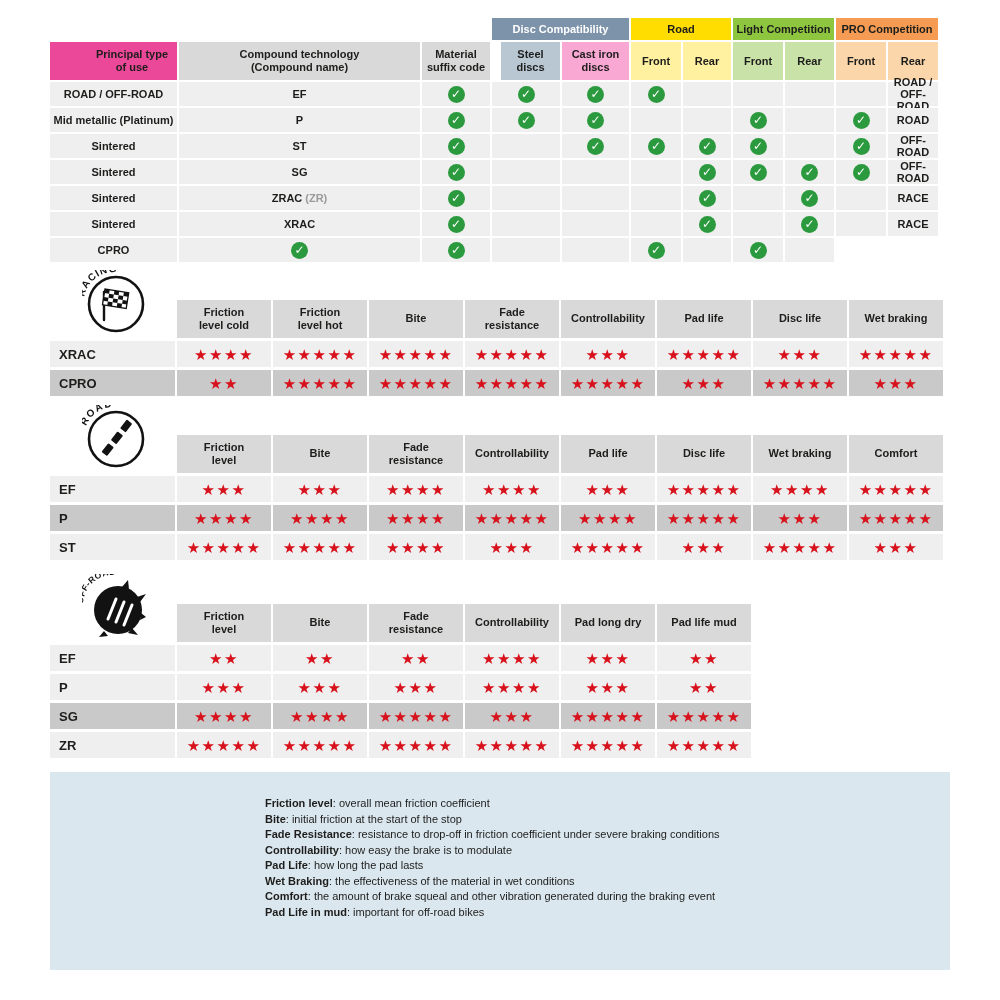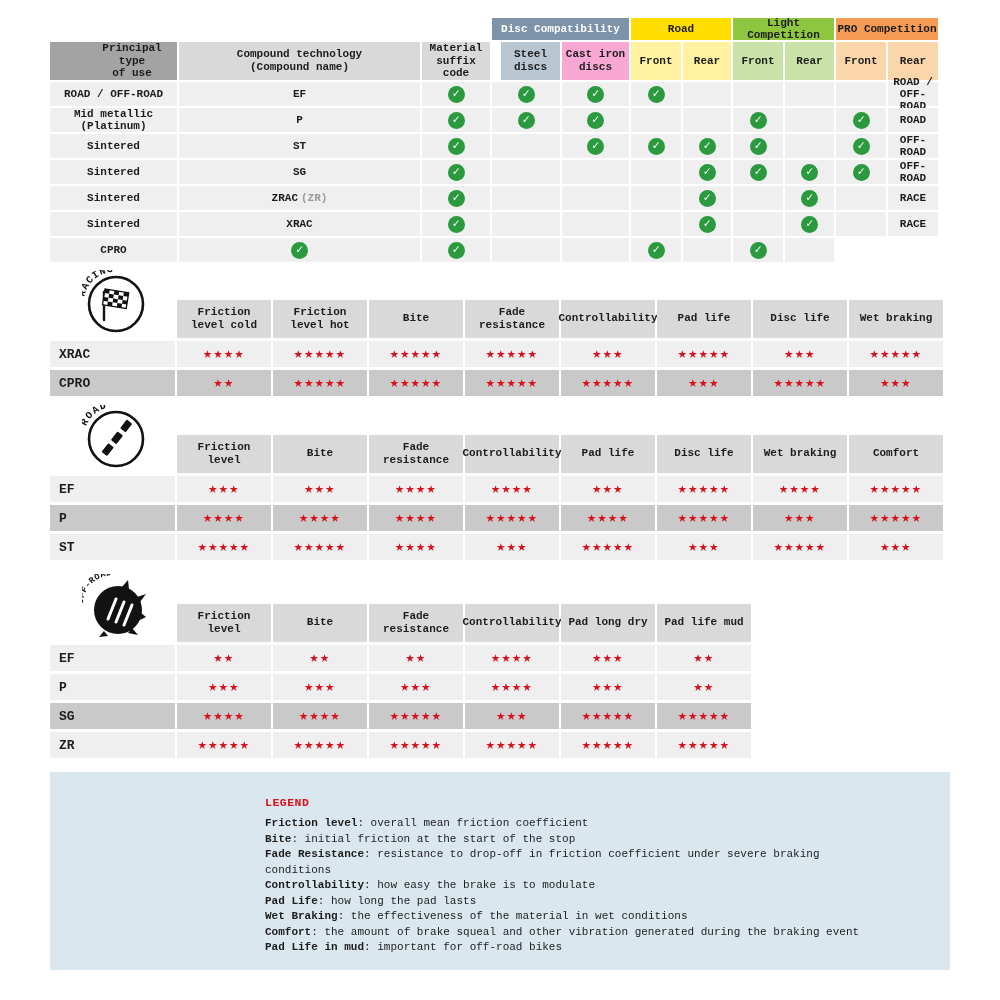--- a/index.html
+++ b/index.html
@@ -2,21 +2,21 @@
 <html><head>
 <meta charset="utf-8">
 <style>
   * { margin:0; padding:0; box-sizing:border-box; }
   html,body { background:#ffffff; }
   body {
     width:1000px; height:1000px;
     font-family:"Liberation Sans","DejaVu Sans",sans-serif;
     color:#1d1d1b;
   }
-  .page { position:relative; width:1000px; height:1000px; overflow:hidden; background:#fff;font-family:Liberation Mono, monospace; }
+  .page { position:relative; width:1000px; height:1000px; overflow:hidden; background:#fff; }
 
   
   .compat-table {
     position:absolute; left:50px; top:18px;
     display:grid;
     grid-template-columns:127px 241px 68px 68px 67px 50px 48px 50px 49px 50px 50px;
     gap:2px;
   }
   .compat-table > div { display:flex; align-items:center; justify-content:center; text-align:center; }
   .spacer { background:transparent; }
@@ -62,21 +62,21 @@
 <body>
 
 <div class="page">
 
   <div class="compat-table">
       <div class="spacer" style="grid-column: 1 / span 3;"></div>
       <div class="group-header" style="background: rgb(125, 147, 170); color: rgb(255, 255, 255); grid-column: span 2;">Disc Compatibility</div>
       <div class="group-header" style="background: rgb(255, 221, 0); color: rgb(29, 29, 27); grid-column: span 2;">Road</div>
       <div class="group-header" style="background: rgb(143, 198, 64); color: rgb(29, 29, 27); grid-column: span 2;">Light Competition</div>
       <div class="group-header" style="background: rgb(245, 155, 83); color: rgb(29, 29, 27); grid-column: span 2;">PRO Competition</div>
-      <div class="col-header" style="background: #a3a3a3; padding-left: 40px;">Principal type
+      <div class="col-header" style="background: #ec4899; padding-left: 40px;">Principal type
 of use</div>
       <div class="col-header" style="background: rgb(217, 217, 217);">Compound technology
 (Compound name)</div>
       <div class="col-header" style="background: rgb(217, 217, 217);">Material
 suffix code</div>
       <div class="col-header" style="background: rgb(185, 199, 211); margin-left: 9px;">Steel
 discs</div>
       <div class="col-header" style="background: #f9a8d4;">Cast iron
 discs</div>
       <div class="col-header" style="background: rgb(255, 241, 160);">Front</div>
@@ -417,21 +417,20 @@
         <div class="rt-stars" style="background: rgb(239, 239, 239);">★★★★★</div>
         <div class="rt-stars" style="background: rgb(239, 239, 239);">★★★★★</div>
         <div class="rt-stars" style="background: rgb(239, 239, 239);">★★★★★</div>
         <div class="rt-stars" style="background: rgb(239, 239, 239);">★★★★★</div>
         <div class="rt-stars" style="background: rgb(239, 239, 239);">★★★★★</div>
         <div class="rt-stars" style="background: rgb(239, 239, 239);">★★★★★</div>
       </div>
   </section>
 
   <div class="legend">
-    <div class="legend-title">LEGEND</div>
     <div>
         <div class="legend-item"><b>Friction level</b><span>: overall mean friction coefficient</span></div>
         <div class="legend-item"><b>Bite</b><span>: initial friction at the start of the stop</span></div>
         <div class="legend-item"><b>Fade Resistance</b><span>: resistance to drop-off in friction coefficient under severe braking conditions</span></div>
         <div class="legend-item"><b>Controllability</b><span>: how easy the brake is to modulate</span></div>
         <div class="legend-item"><b>Pad Life</b><span>: how long the pad lasts</span></div>
         <div class="legend-item"><b>Wet Braking</b><span>: the effectiveness of the material in wet conditions</span></div>
         <div class="legend-item"><b>Comfort</b><span>: the amount of brake squeal and other vibration generated during the braking event</span></div>
         <div class="legend-item"><b>Pad Life in mud</b><span>: important for off-road bikes</span></div>
       </div>

